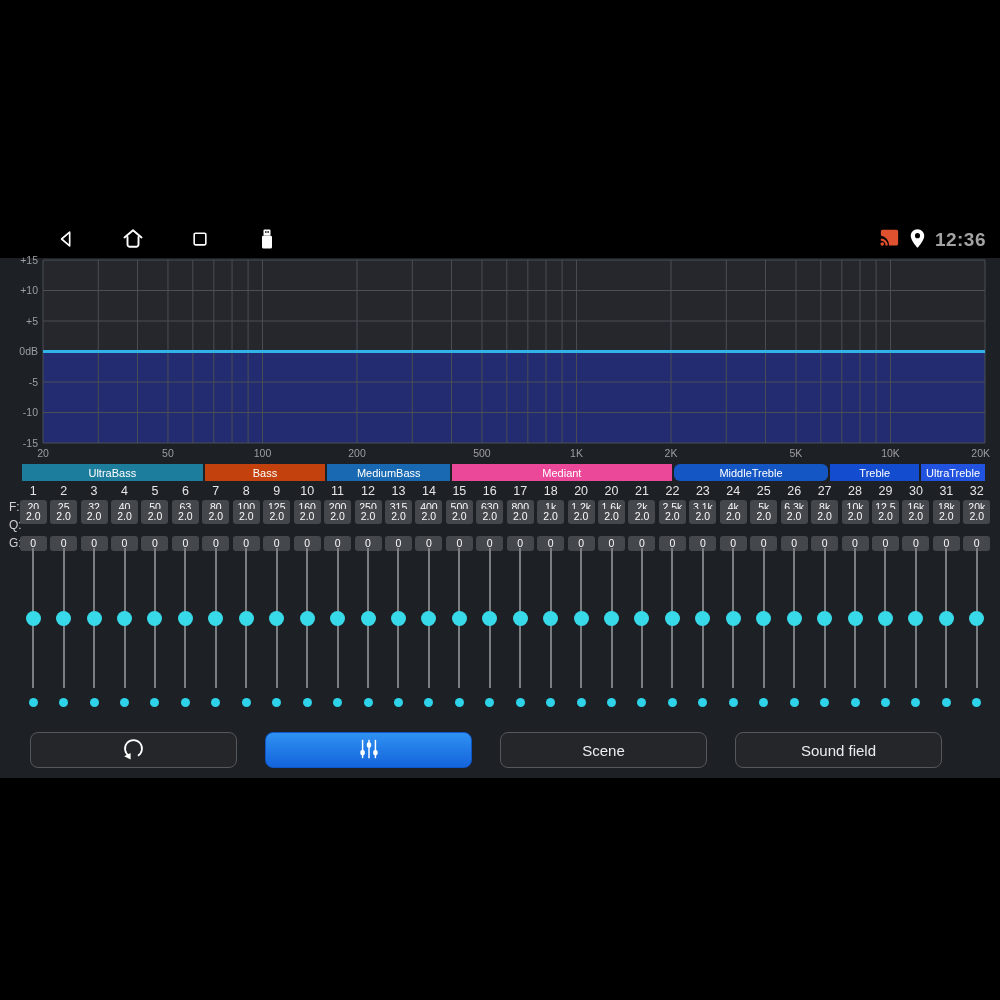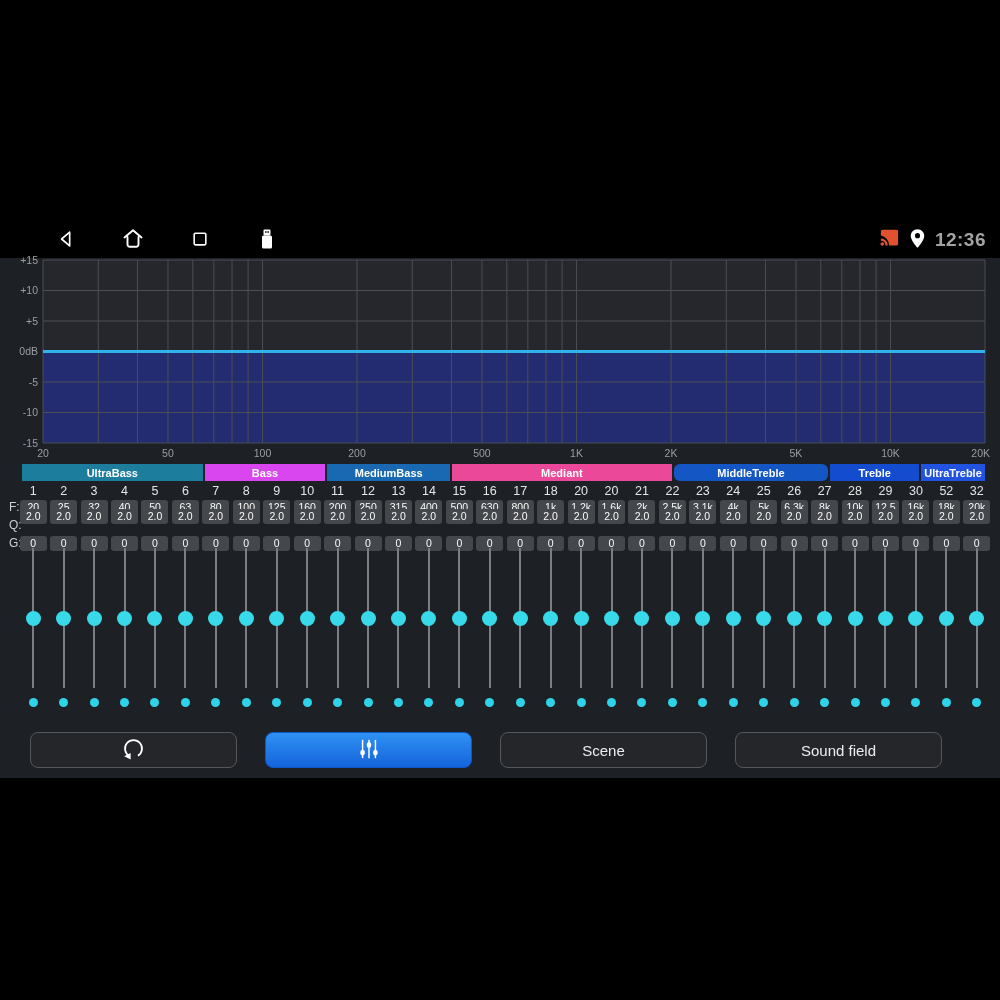--- a/index.html
+++ b/index.html
@@ -10,21 +10,21 @@
     display:flex;align-items:center;justify-content:space-between;}
   .nav-icons{display:flex;align-items:center;gap:43px;padding-left:54px;}
   .navbtn{width:24px;height:24px;background:none;border:none;padding:0;display:flex;
     align-items:center;justify-content:center;cursor:pointer;}
   .status-right{display:flex;align-items:center;gap:9px;padding-right:14px;}
   .time{color:#a3a3a3;font-size:19px;font-weight:bold;letter-spacing:.5px;}
   
   .content{position:absolute;top:258px;left:0;width:1000px;height:520px;background:#1d2024;}
   #graph-svg{position:absolute;top:-2px;left:0;}
   
-  #bands{position:absolute;top:206px;left:22px;width:963px;height:17px;display:flex;gap:2px;font-weight:bold;}
+  #bands{position:absolute;top:206px;left:22px;width:963px;height:17px;display:flex;gap:2px;}
   .band{height:17px;display:flex;align-items:center;justify-content:center;
     color:#fff;font-size:11px;}
   
   .fqg-label{position:absolute;left:9px;width:22px;color:#cfd1d4;font-size:12px;}
   
   .chrow{position:absolute;left:18px;width:974px;display:flex;}
   .cell{flex:1 1 0;display:flex;align-items:center;justify-content:center;position:relative;}
   #row-num{top:225px;height:15px;}
   #row-num .cell{color:#e4e6e8;font-size:12.5px;font-weight:500;}
   #row-f{top:241px;height:16px;}
@@ -156,21 +156,21 @@
         <text x="481.95316272301983" y="201" fill="#9b9ea3" font-size="10.5" text-anchor="middle">500</text>
         <text x="576.4765813615098" y="201" fill="#9b9ea3" font-size="10.5" text-anchor="middle">1K</text>
         <text x="671" y="201" fill="#9b9ea3" font-size="10.5" text-anchor="middle">2K</text>
         <text x="795.9531627230198" y="201" fill="#9b9ea3" font-size="10.5" text-anchor="middle">5K</text>
         <text x="890.47658136151" y="201" fill="#9b9ea3" font-size="10.5" text-anchor="middle">10K</text>
         <text x="990" y="201" fill="#9b9ea3" font-size="10.5" text-anchor="end">20K</text>
       </svg>
 
     <div id="bands">
         <div class="band" style="flex: 181 1 0px; background: rgb(29, 125, 157);">UltraBass</div>
-        <div class="band" style="flex: 121 1 0px; background: #d946ef;">Bass</div>
+        <div class="band" style="flex: 121 1 0px; background: #c2410c;">Bass</div>
         <div class="band" style="flex: 123 1 0px; background: rgb(24, 105, 177);">MediumBass</div>
         <div class="band" style="flex: 220 1 0px; background: #ec4899;">Mediant</div>
         <div class="band" style="flex: 155 1 0px; background: rgb(21, 86, 197); border-radius: 6px;">MiddleTreble</div>
         <div class="band" style="flex: 89 1 0px; background: rgb(20, 76, 207);">Treble</div>
         <div class="band" style="flex: 64 1 0px; background: rgb(33, 83, 223);">UltraTreble</div>
       </div>
 
     <div class="fqg-label" style="top:242px">F:</div>
     <div class="fqg-label" style="top:260px">Q:</div>
     <div class="fqg-label" style="top:278px">G:</div>
@@ -199,21 +199,21 @@
         <div class="cell">21</div>
         <div class="cell">22</div>
         <div class="cell">23</div>
         <div class="cell">24</div>
         <div class="cell">25</div>
         <div class="cell">26</div>
         <div class="cell">27</div>
         <div class="cell">28</div>
         <div class="cell">29</div>
         <div class="cell">30</div>
-        <div class="cell">52</div>
+        <div class="cell">31</div>
         <div class="cell">32</div>
       </div>
     <div class="chrow" id="row-f">
         <div class="cell">
           <span class="chip">20</span>
         </div>
         <div class="cell">
           <span class="chip">25</span>
         </div>
         <div class="cell">

